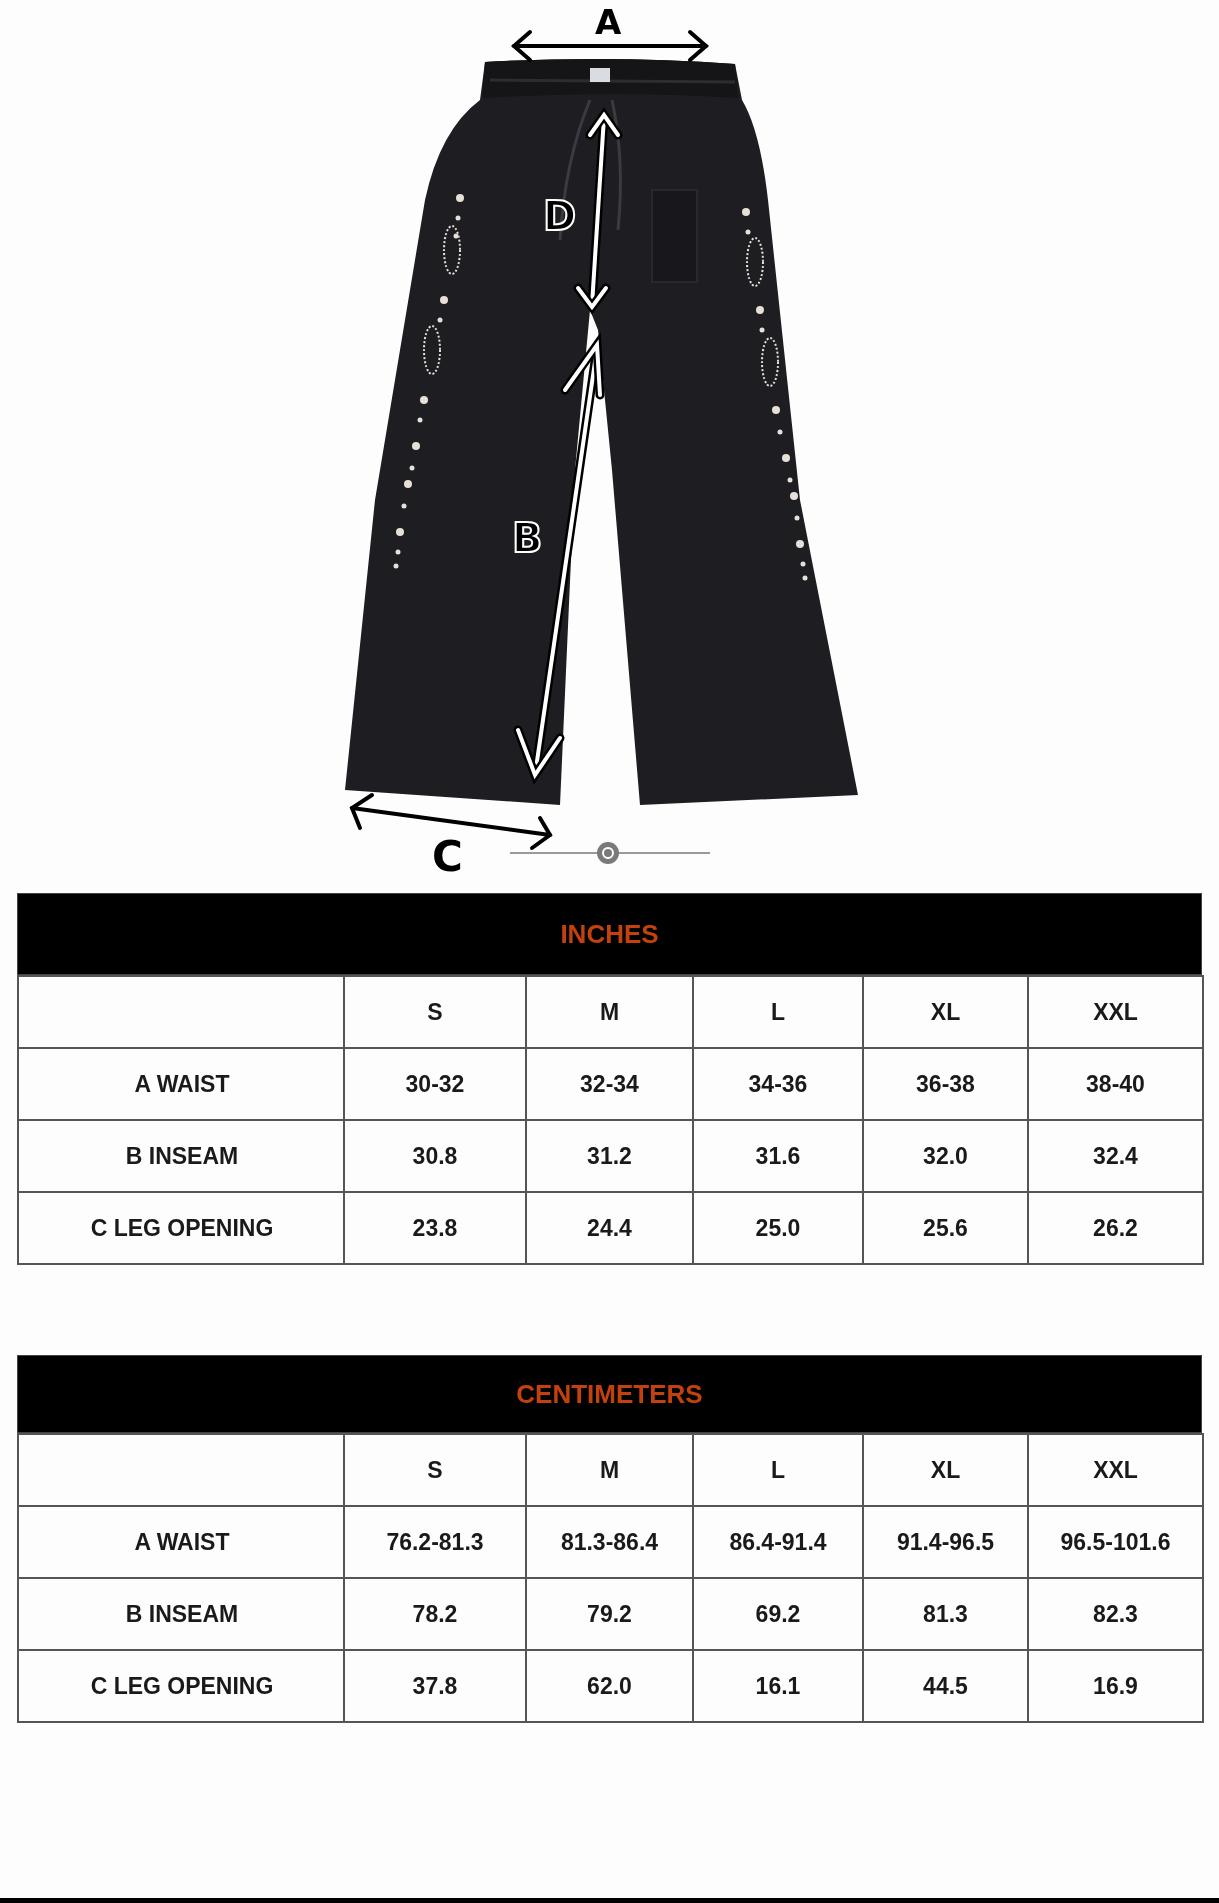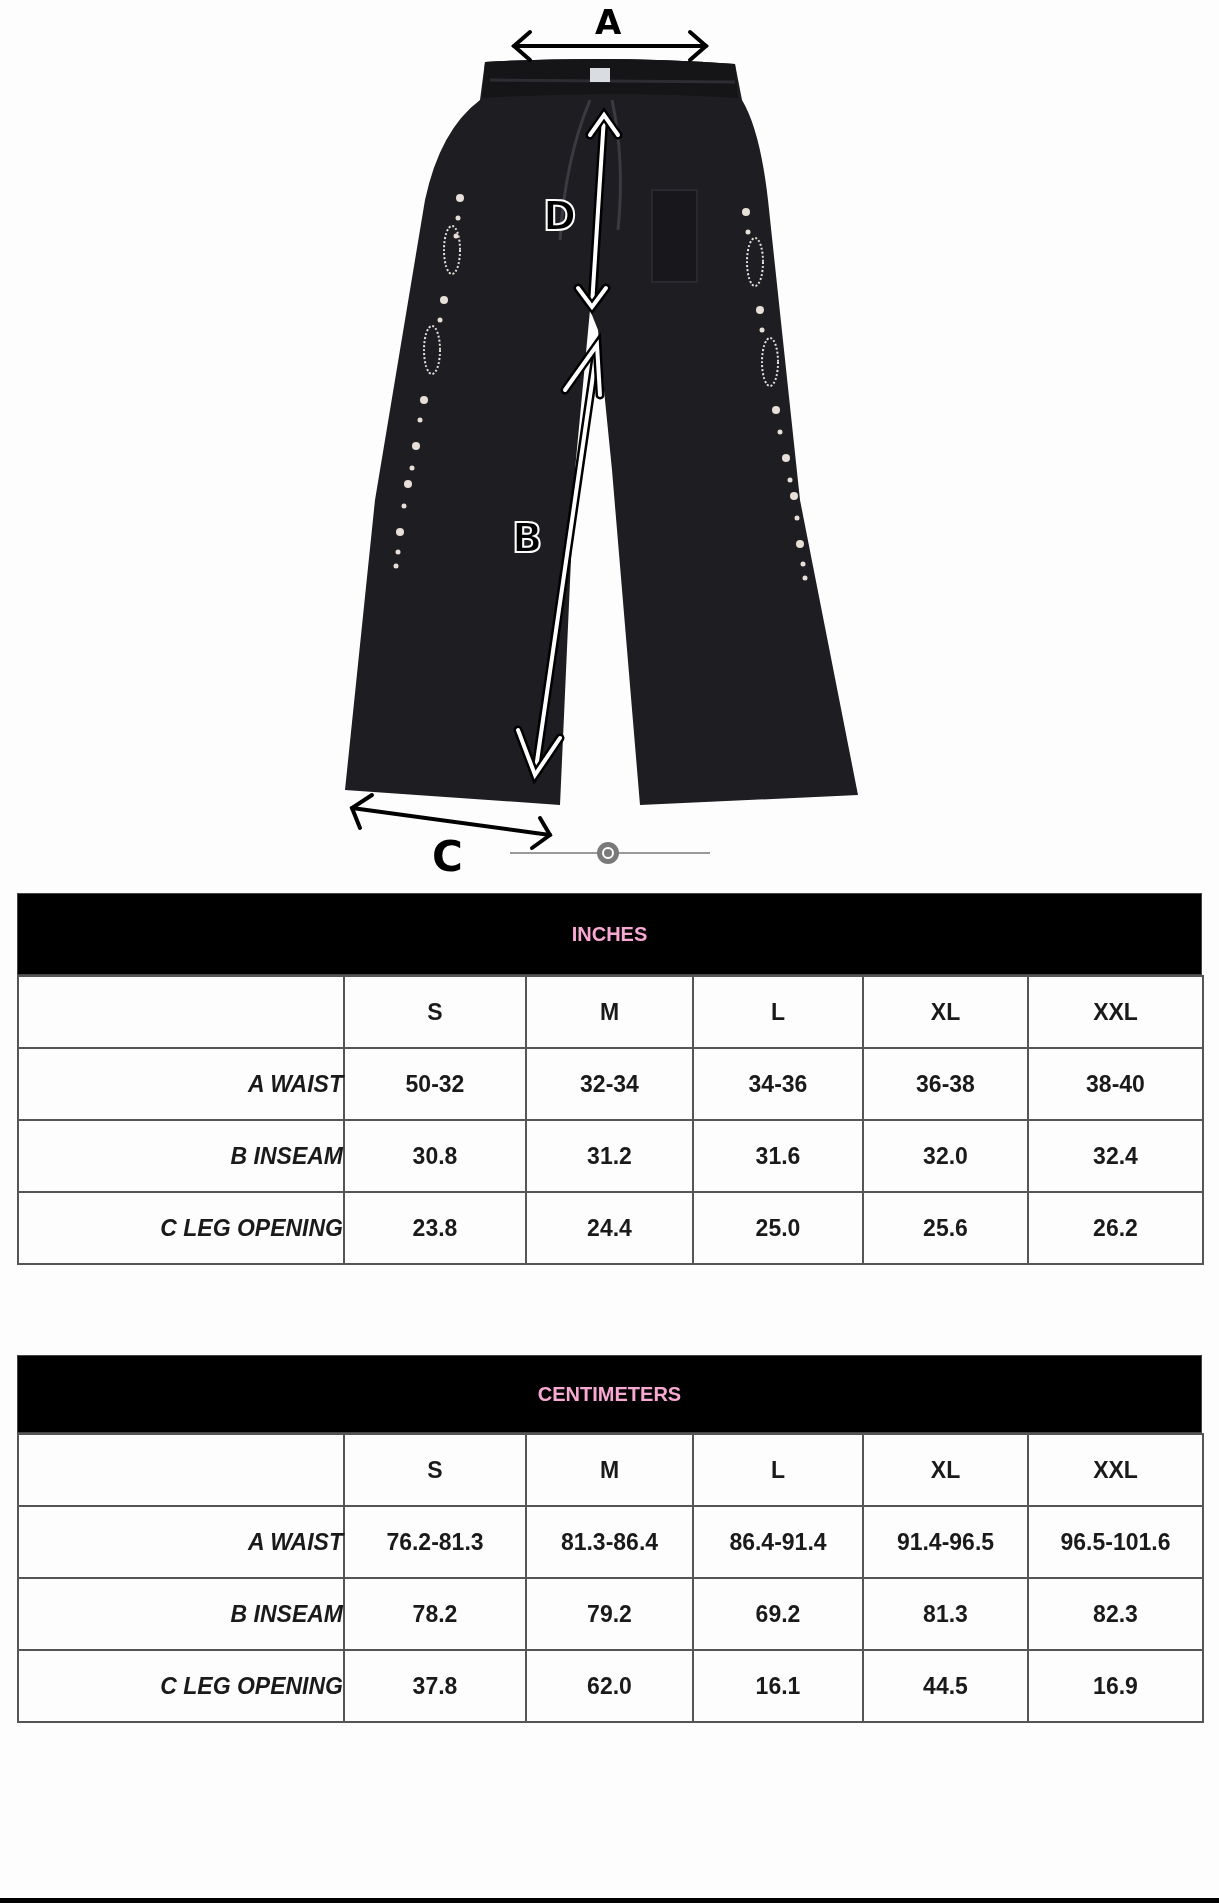--- a/index.html
+++ b/index.html
@@ -7,30 +7,30 @@
     width:1219px; height:1903px; background:#fdfdfd; position:relative; overflow:hidden;
     font-family:"Liberation Sans", sans-serif; color:#111;
   }
   .figure { position:absolute; left:0; top:0; width:1219px; height:880px; }
   .figure svg { display:block; }
   .measure-label {
     position:absolute; font-family:"DejaVu Sans", sans-serif; font-weight:900; color:#000;
   }
   .table-block { position:absolute; left:17px; width:1185px; }
   .tbl-head {
-    background:#000; color:#f9a8d4; font-weight:bold; font-size:20px; text-align:center;
+    background:#000; color:#c2410c; font-weight:bold; font-size:26px; text-align:center;
     display:flex; align-items:center; justify-content:center;
     border:1px solid #444;
   }
   table { border-collapse:collapse; width:100%; table-layout:fixed; }
   td {
     border:2px solid #555; text-align:center; font-weight:bold; font-size:23px; color:#1a1a1a;
     padding:0; height:70px;
   }
-  td.label { text-align:right; padding-left:2px;font-style:italic; }
+  td.label { text-align:center; padding-left:2px; }
   .bottom-bar { position:absolute; left:0; bottom:0; width:1219px; height:5px; background:#000; }
 </style>
 </head>
 <body>
 
 <div class="figure">
   <svg width="1219" height="880" viewBox="0 0 1219 880">
 
     <path d="M485 62 Q612 55 735 64 L742 100 Q760 130 768 200 L800 500 L858 795 L640 805 L612 470 L598 330 L590 310 L575 470 L560 805 L345 790 L375 500 L425 200 Q440 130 480 100 Z" fill="#1d1d22"></path>
 
@@ -137,21 +137,21 @@
         <tr>
       <td></td>
       <td>S</td>
       <td>M</td>
       <td>L</td>
       <td>XL</td>
       <td>XXL</td>
     </tr>
     <tr>
       <td class="label">A WAIST</td>
-      <td>50-32</td>
+      <td>30-32</td>
       <td>32-34</td>
       <td>34-36</td>
       <td>36-38</td>
       <td>38-40</td>
     </tr>
     <tr>
       <td class="label">B INSEAM</td>
       <td>30.8</td>
       <td>31.2</td>
       <td>31.6</td>

